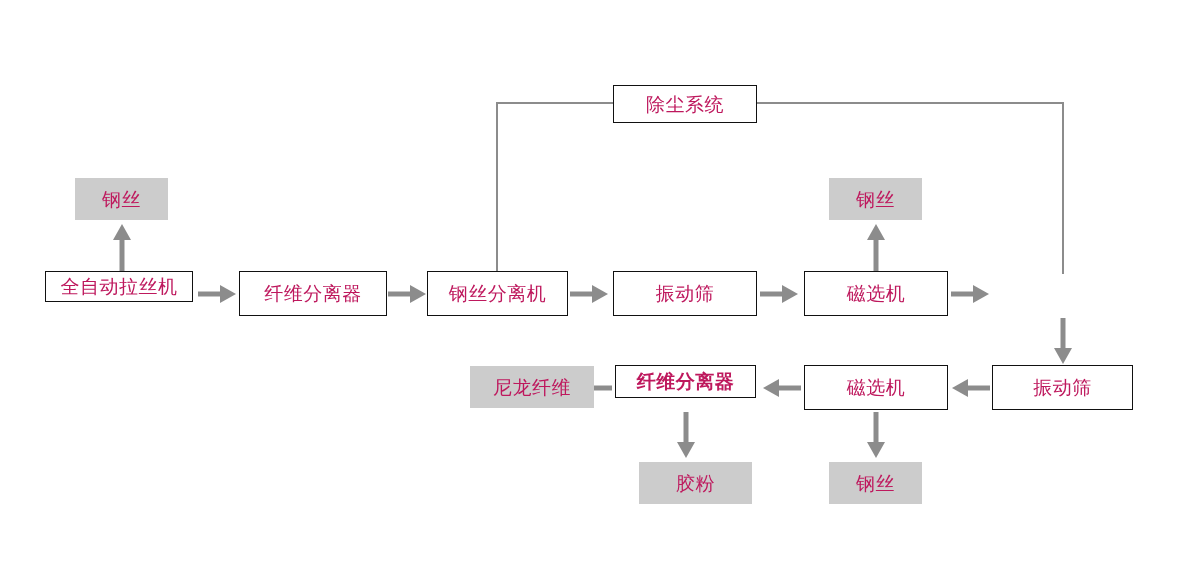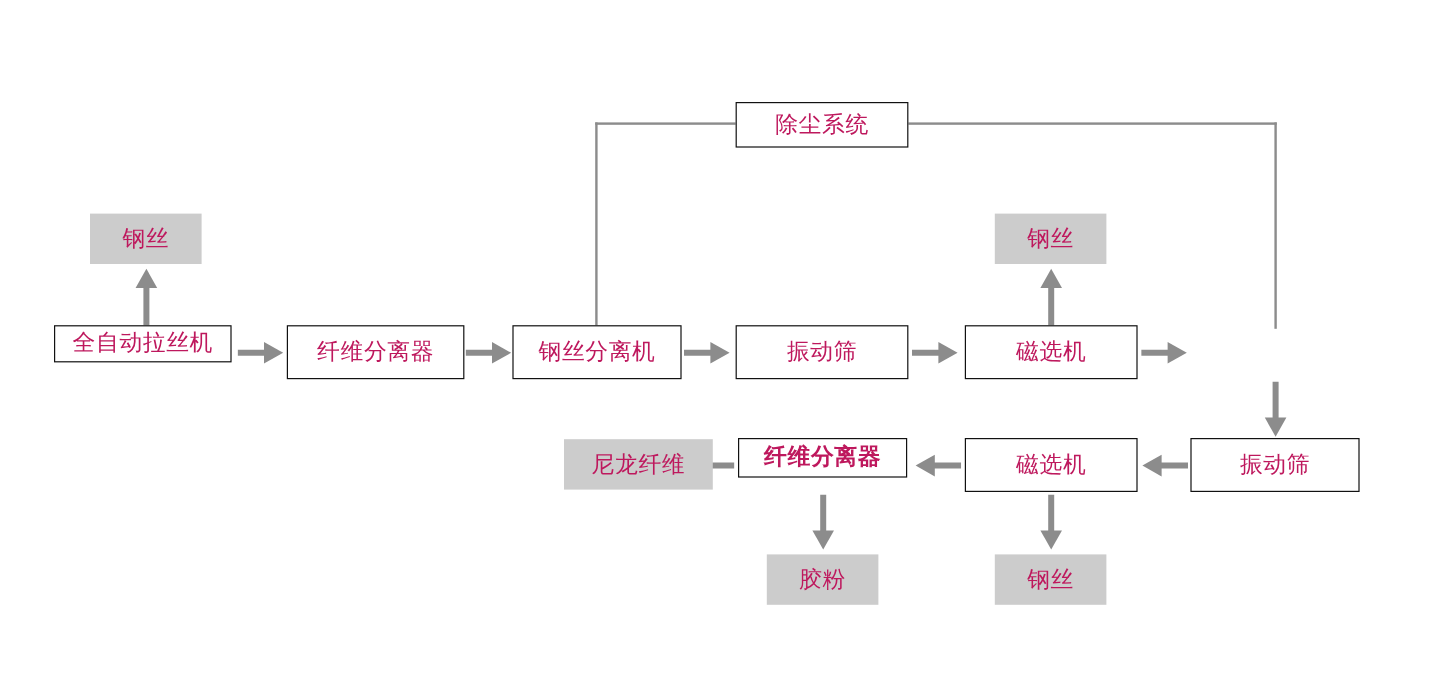--- a/index.html
+++ b/index.html
@@ -187,21 +187,21 @@
   <div class="node gray" style="left:470px; top:366px; width:124px; height:42px;">
     <span>尼龙纤维</span>
   </div>
 
   <div class="arrow" style="left:676px; top:412px;">
     <svg width="20" height="48" viewBox="0 0 20 48">
       <path d="M10 0 L10 32" stroke="#8c8c8c" stroke-width="5" fill="none"></path>
       <path d="M10 46 L1 30 L19 30 Z" fill="#8c8c8c"></path>
     </svg>
   </div>
-  <div class="node gray" style="left:639px; top:462px; width:93px; height:42px;">
+  <div class="node gray" style="left:639px; top:462px; width:113px; height:42px;">
     <span>胶粉</span>
   </div>
 
   <div class="arrow" style="left:866px; top:412px;">
     <svg width="20" height="48" viewBox="0 0 20 48">
       <path d="M10 0 L10 32" stroke="#8c8c8c" stroke-width="5" fill="none"></path>
       <path d="M10 46 L1 30 L19 30 Z" fill="#8c8c8c"></path>
     </svg>
   </div>
   <div class="node gray" style="left:829px; top:462px; width:93px; height:42px;">

